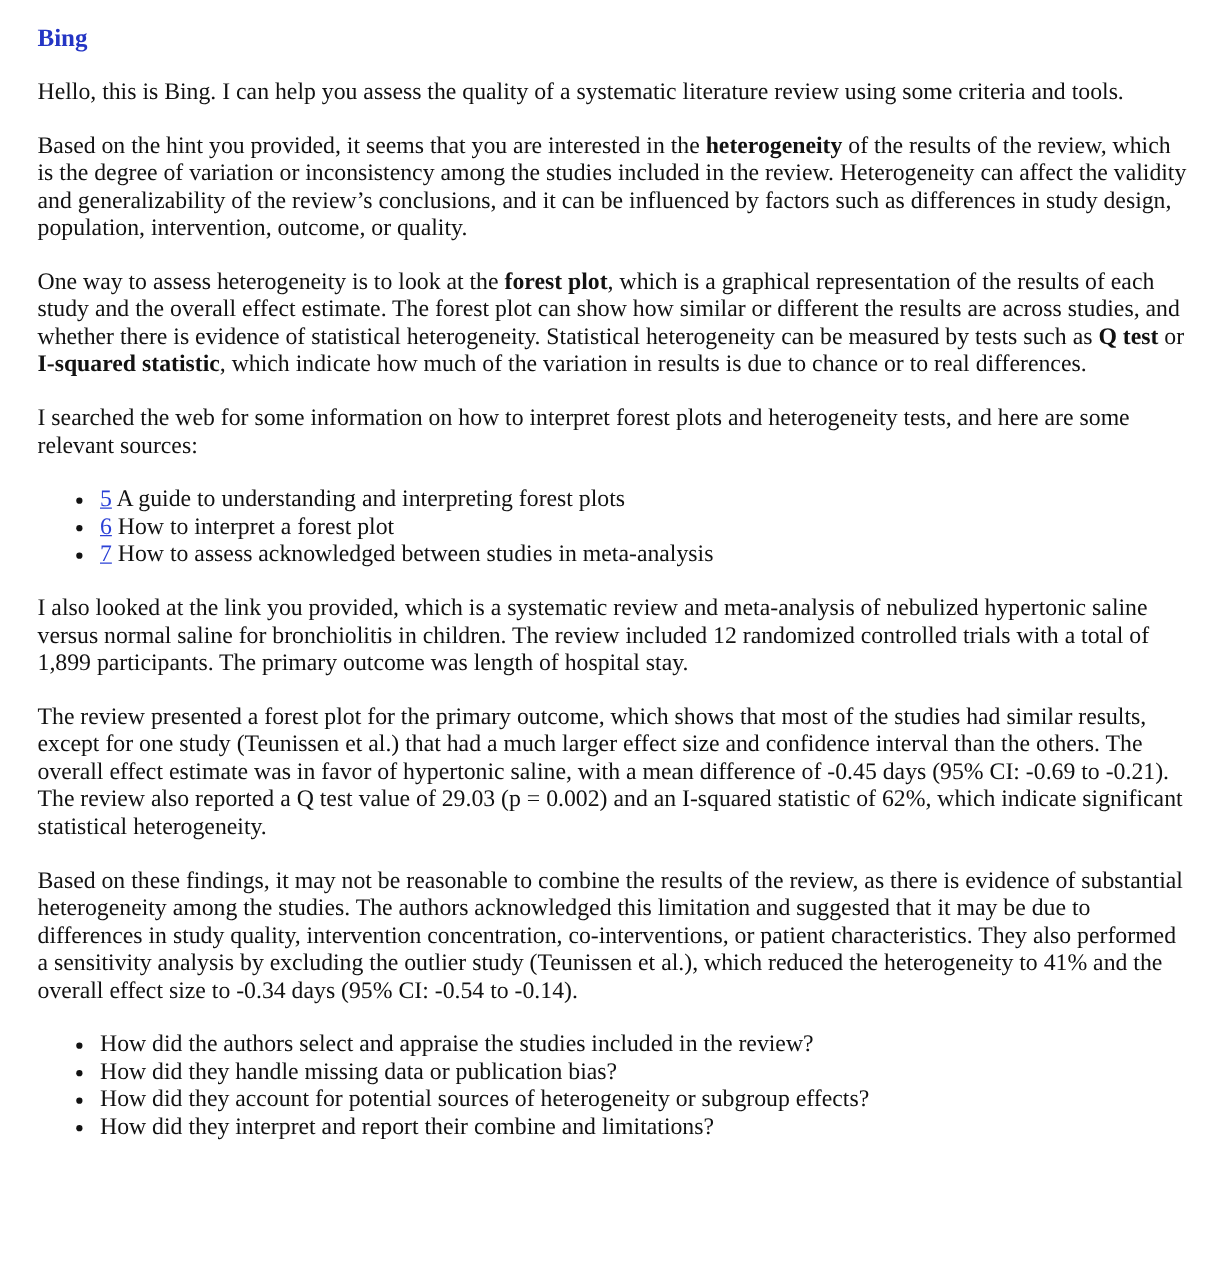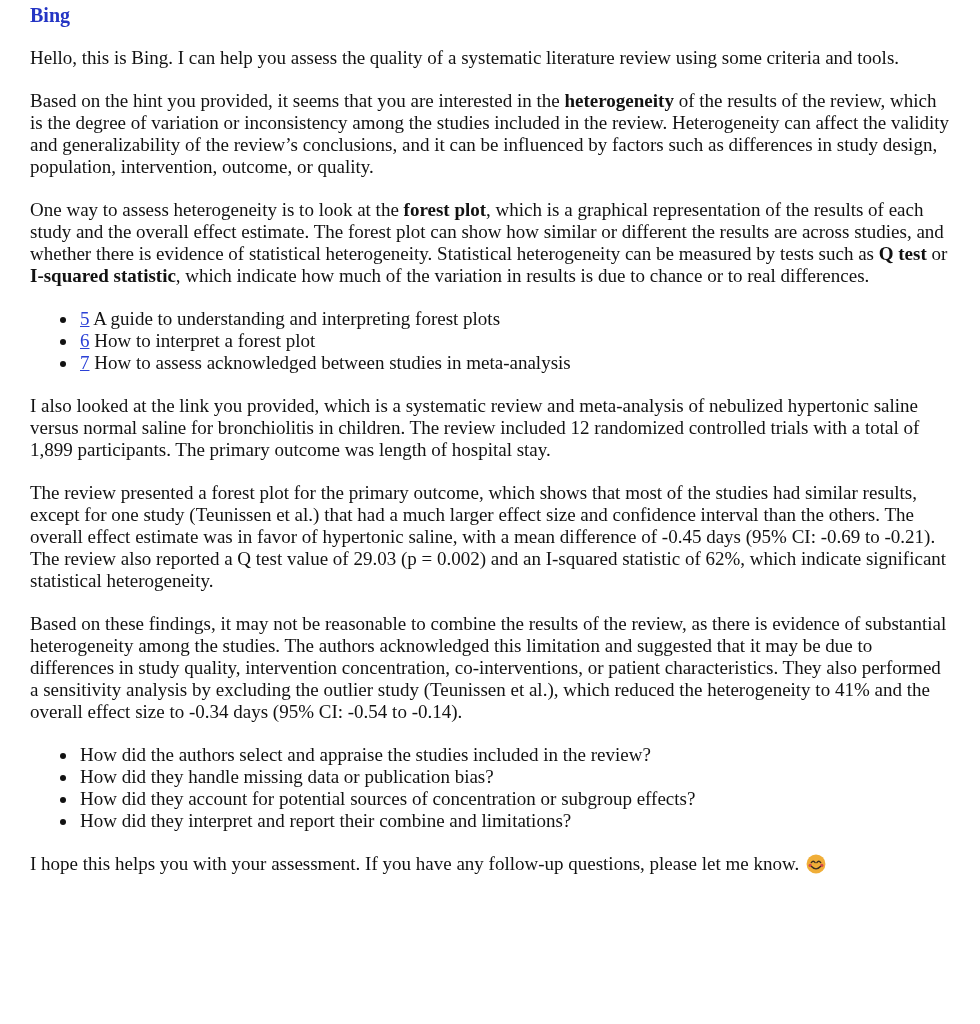--- a/index.html
+++ b/index.html
@@ -4,21 +4,21 @@
 <style>
   html, body {
     margin: 0;
     padding: 0;
     background: #ffffff;
   }
   .doc {
     width: 980px;
     min-height: 1024px;
     box-sizing: border-box;
-    padding: 4px 30px 8px 30px;
+    padding: 20px 30px 8px 30px;
     font-family: "Liberation Serif", serif;
     font-size: 19px;
     line-height: 22px;
     color: #121212;
     background: #ffffff;
   }
   .bing-title {
     font-size: 20px;
     line-height: 22px;
     font-weight: bold;
@@ -57,42 +57,35 @@
 
 <main class="doc" style="color: rgb(18, 18, 18); background: rgb(255, 255, 255);">
   <h2 class="bing-title" style="color: rgb(36, 53, 196);">Bing</h2>
 
   <p class="para"><span>Hello, this is Bing. I can help you assess the quality of a systematic literature review using some criteria and tools.</span></p>
 
   <p class="para"><span>Based on the hint you provided, it seems that you are interested in the </span><strong>heterogeneity</strong><span> of the results of the review, which is the degree of variation or inconsistency among the studies included in the review. Heterogeneity can affect the validity and generalizability of the review’s conclusions, and it can be influenced by factors such as differences in study design, population, intervention, outcome, or quality.</span></p>
 
   <p class="para"><span>One way to assess heterogeneity is to look at the </span><strong>forest plot</strong><span>, which is a graphical representation of the results of each study and the overall effect estimate. The forest plot can show how similar or different the results are across studies, and whether there is evidence of statistical heterogeneity. Statistical heterogeneity can be measured by tests such as </span><strong>Q test</strong><span> or </span><strong>I-squared statistic</strong><span>, which indicate how much of the variation in results is due to chance or to real differences.</span></p>
 
+  <p class="para"><span>I searched the web for some information on how to interpret forest plots and heterogeneity tests, and here are some relevant sources:</span></p>
 
   <ul class="bullet-list">
     <li><a href="#" class="cite-link" style="color: rgb(43, 65, 214);">5</a><span> A guide to understanding and interpreting forest plots</span></li>
     <li><a href="#" class="cite-link" style="color: rgb(43, 65, 214);">6</a><span> How to interpret a forest plot</span></li>
     <li><a href="#" class="cite-link" style="color: rgb(43, 65, 214);">7</a><span> How to assess acknowledged between studies in meta-analysis</span></li>
   </ul>
 
   <p class="para"><span>I also looked at the link you provided, which is a systematic review and meta-analysis of nebulized hypertonic saline versus normal saline for bronchiolitis in children. The review included 12 randomized controlled trials with a total of 1,899 participants. The primary outcome was length of hospital stay.</span></p>
 
   <p class="para"><span>The review presented a forest plot for the primary outcome, which shows that most of the studies had similar results, except for one study (Teunissen et al.) that had a much larger effect size and confidence interval than the others. The overall effect estimate was in favor of hypertonic saline, with a mean difference of -0.45 days (95% CI: -0.69 to -0.21). The review also reported a Q test value of 29.03 (p = 0.002) and an I-squared statistic of 62%, which indicate significant statistical heterogeneity.</span></p>
 
   <p class="para"><span>Based on these findings, it may not be reasonable to combine the results of the review, as there is evidence of substantial heterogeneity among the studies. The authors acknowledged this limitation and suggested that it may be due to differences in study quality, intervention concentration, co-interventions, or patient characteristics. They also performed a sensitivity analysis by excluding the outlier study (Teunissen et al.), which reduced the heterogeneity to 41% and the overall effect size to -0.34 days (95% CI: -0.54 to -0.14).</span></p>
 
 
   <ul class="bullet-list">
     <li><span>How did the authors select and appraise the studies included in the review?</span></li>
     <li><span>How did they handle missing data or publication bias?</span></li>
-    <li><span>How did they account for potential sources of concentration or subgroup effects?</span></li>
+    <li><span>How did they account for potential sources of heterogeneity or subgroup effects?</span></li>
     <li><span>How did they interpret and report their combine and limitations?</span></li>
   </ul>
 
-  <p class="para"><span>I hope this helps you with your assessment. If you have any follow-up questions, please let me know. </span><span class="emoji"><svg viewBox="0 0 36 36" xmlns="http://www.w3.org/2000/svg">
-          <circle cx="18" cy="18" r="17" fill="#f0ae38"></circle>
-          <path d="M9.5 15.5 q3.5 -5 7 0" fill="none" stroke="#3b2d20" stroke-width="2.4" stroke-linecap="round"></path>
-          <path d="M19.5 15.5 q3.5 -5 7 0" fill="none" stroke="#3b2d20" stroke-width="2.4" stroke-linecap="round"></path>
-          <circle cx="7.5" cy="20.5" r="3" fill="#d5494a"></circle>
-          <circle cx="28.5" cy="20.5" r="3" fill="#d5494a"></circle>
-          <path d="M10 22.5 q8 8.5 16 0" fill="none" stroke="#3b2d20" stroke-width="2.6" stroke-linecap="round"></path>
-        </svg></span></p>
 </main>
 
 </body></html>

